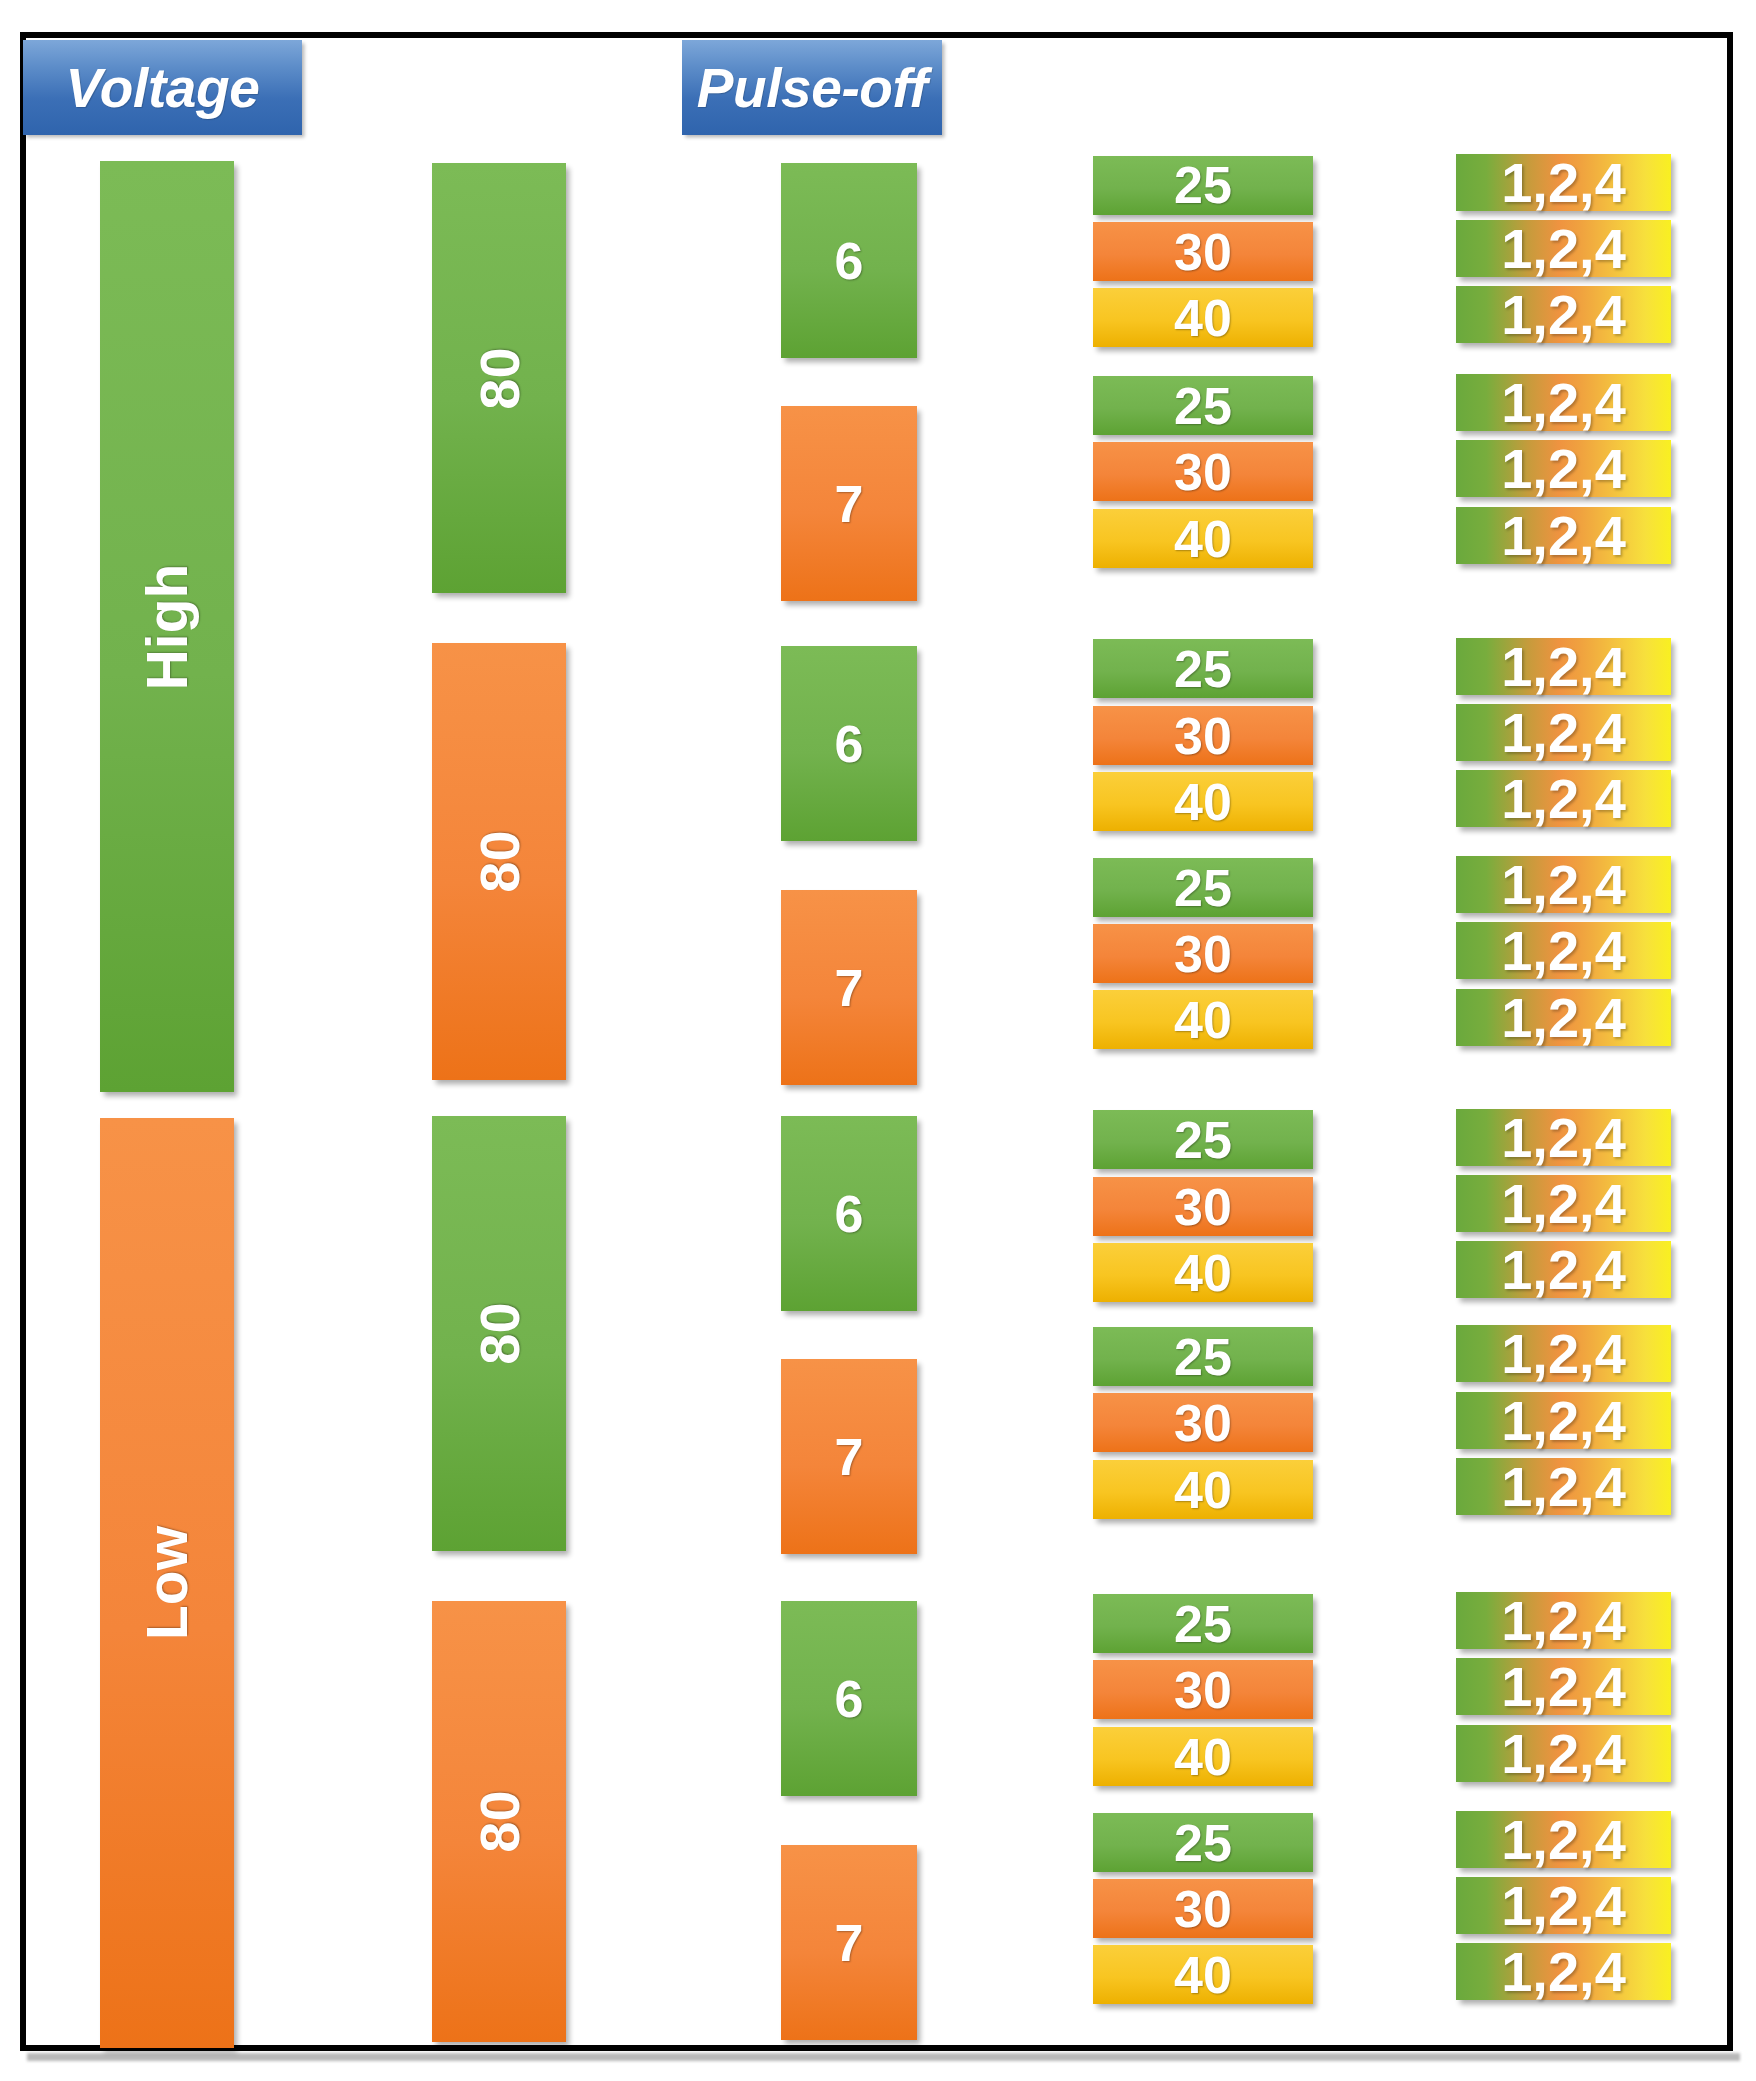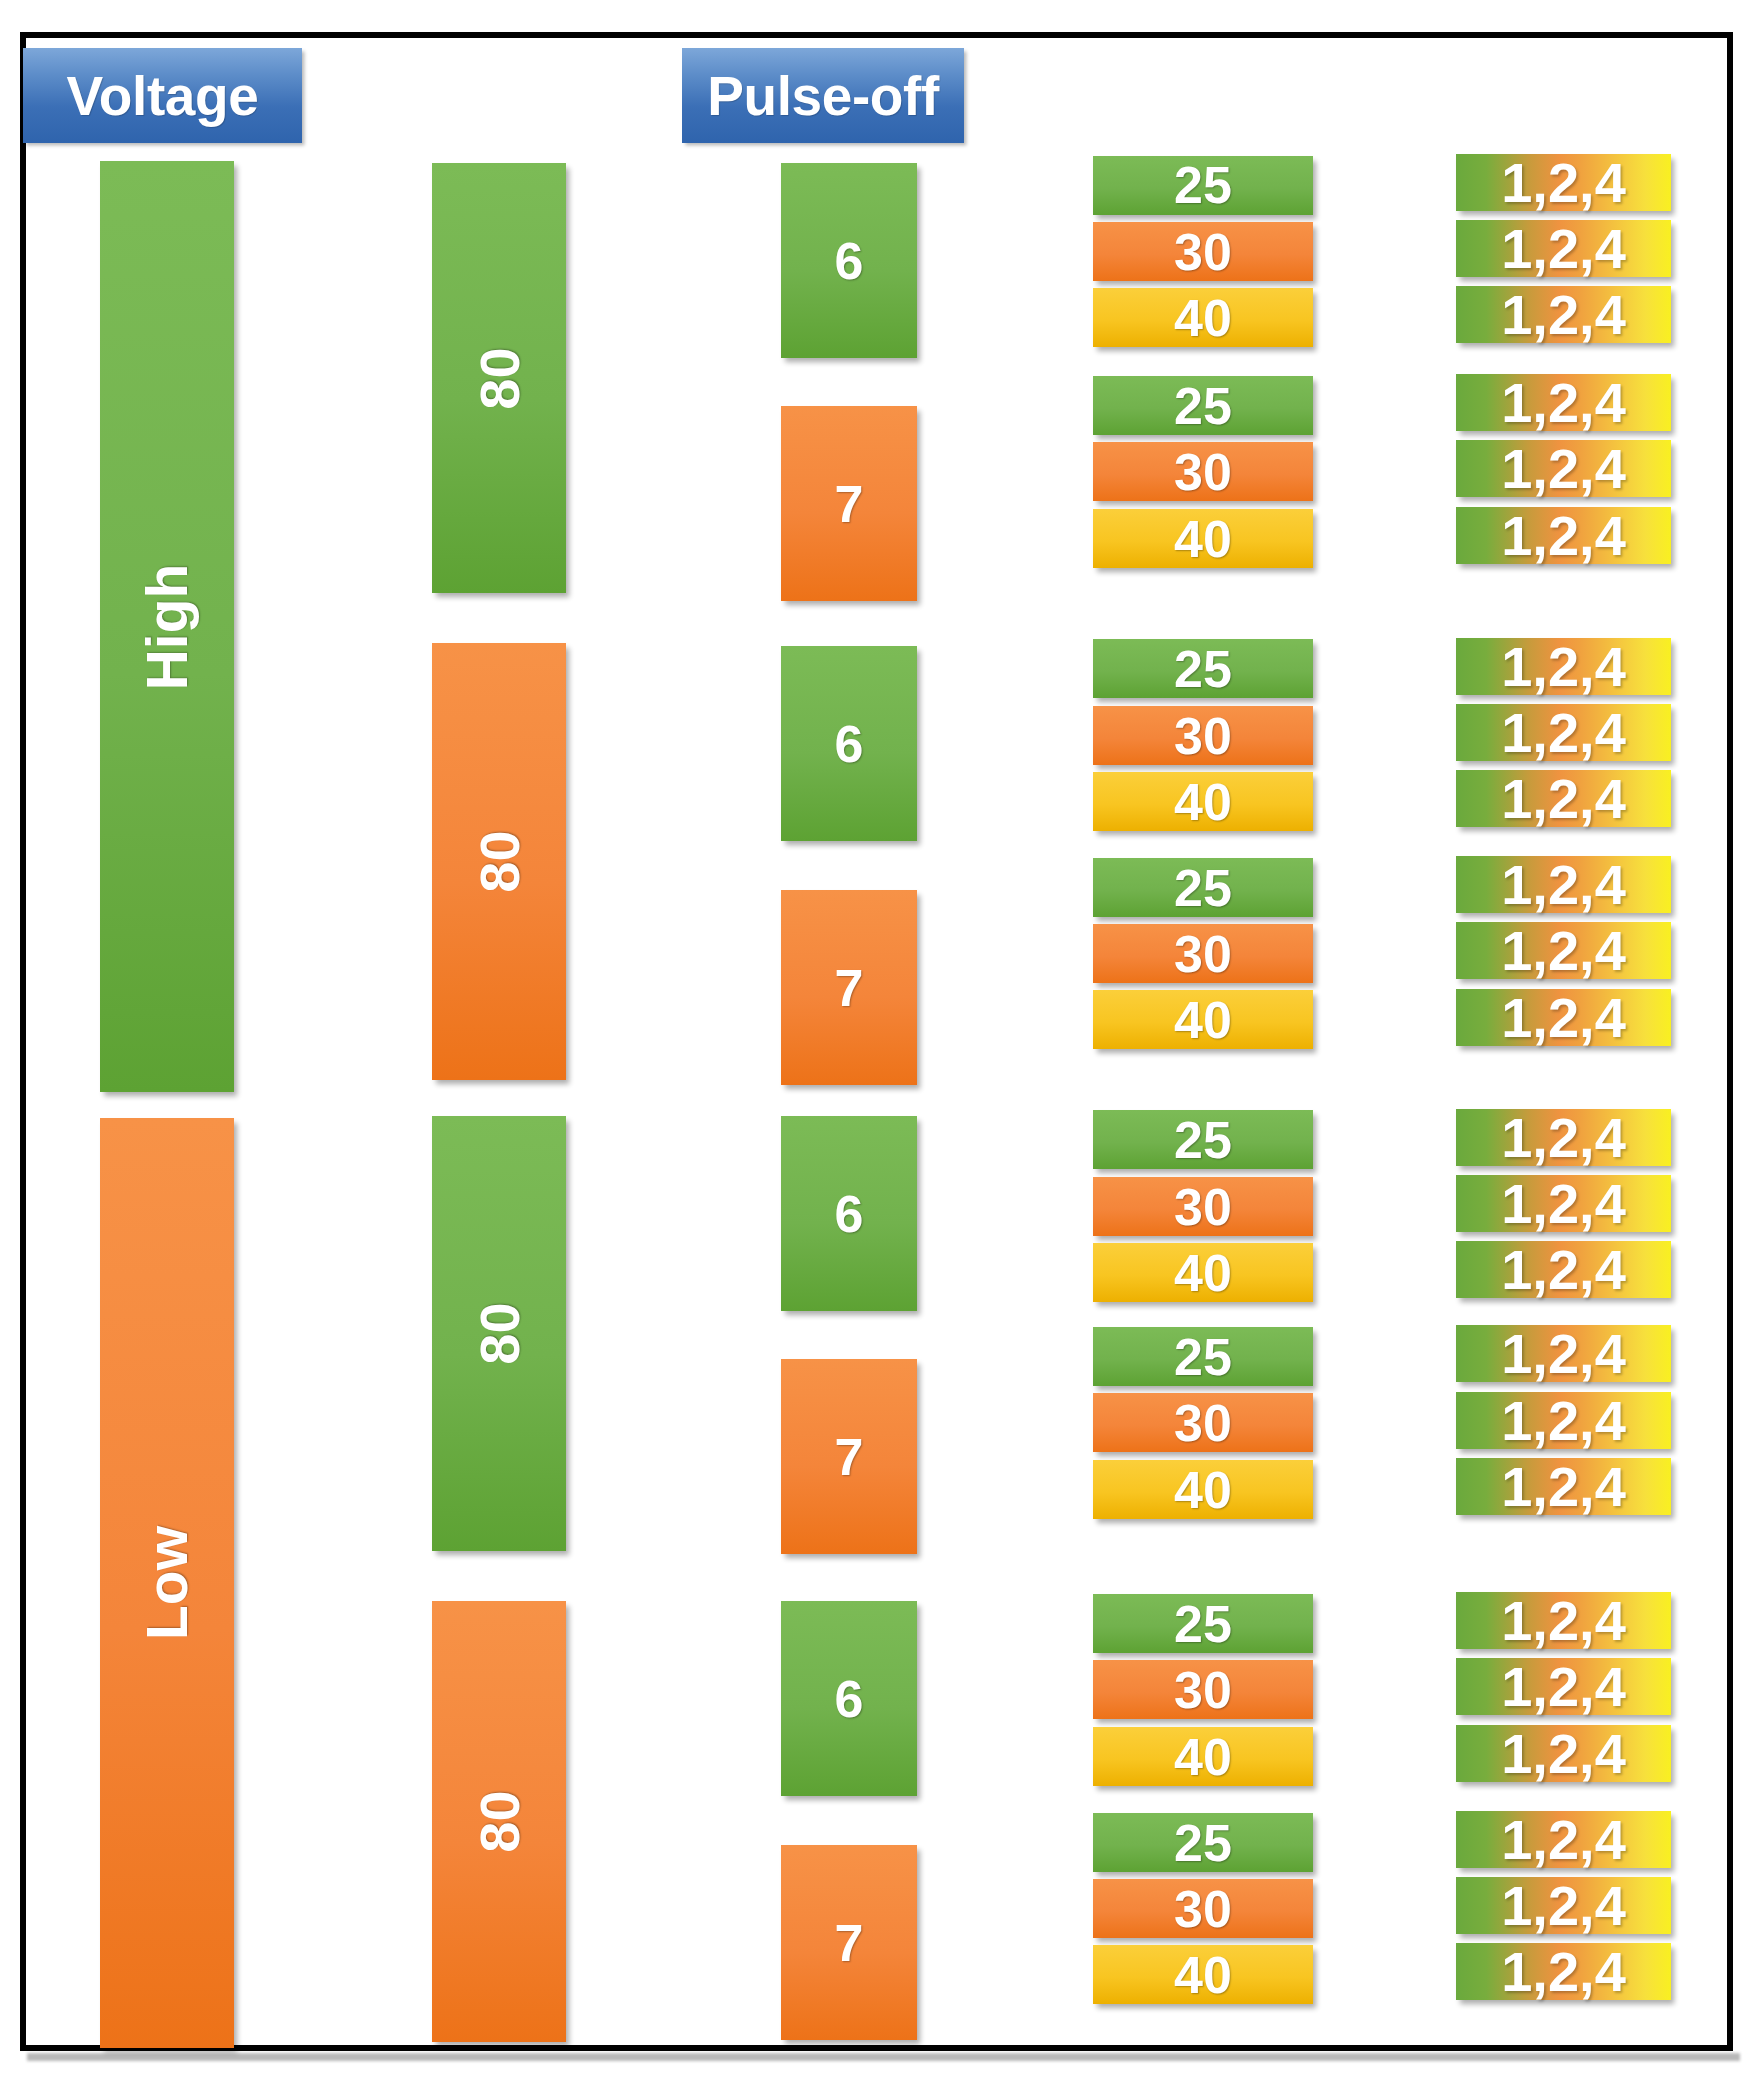--- a/index.html
+++ b/index.html
@@ -39,44 +39,45 @@
     width: 1713px;
     height: 8px;
     background: #b9b9b9;
     filter: blur(1.8px);
   }
 
   
   .header-row {
     position: absolute;
     left: 0;
-    top: 12px;
+    top: 4px;
     width: 1756px;
     height: 134px;
+    font-style: italic;
   }
   .hdr {
     position: absolute;
     top: 36px;
     height: 95px;
     background: linear-gradient(to bottom,
                 #7da7d9 0%, #5d8dc9 28%, #3b6fb6 62%, #2f64ad 100%);
     color: #ffffff;
     font-weight: bold;
     font-size: 55px;
     letter-spacing: -0.4px;
     display: flex;
     align-items: center;
     justify-content: center;
     box-shadow: 2.7px 2.7px 3.6px rgba(0,0,0,0.28);
     text-shadow: 0.9px 0.9px 0.9px rgba(0,0,0,0.18);
     white-space: nowrap;
   }
   .hdr-voltage  { left: 23px;   width: 279px; }
   .hdr-feed     { left: 349px;  width: 279px; }
-  .hdr-pulseoff { left: 682px;  width: 282px; }
+  .hdr-pulseoff { left: 682px;  width: 260px; }
   .hdr-pulseon  { left: 1041px; width: 312px; }
   .hdr-current  { left: 1406px; width: 327px; }
 
   
   .cols {
     position: absolute;
     left: 0;
     top: 136px;
     width: 1756px;
     height: 1912px;

